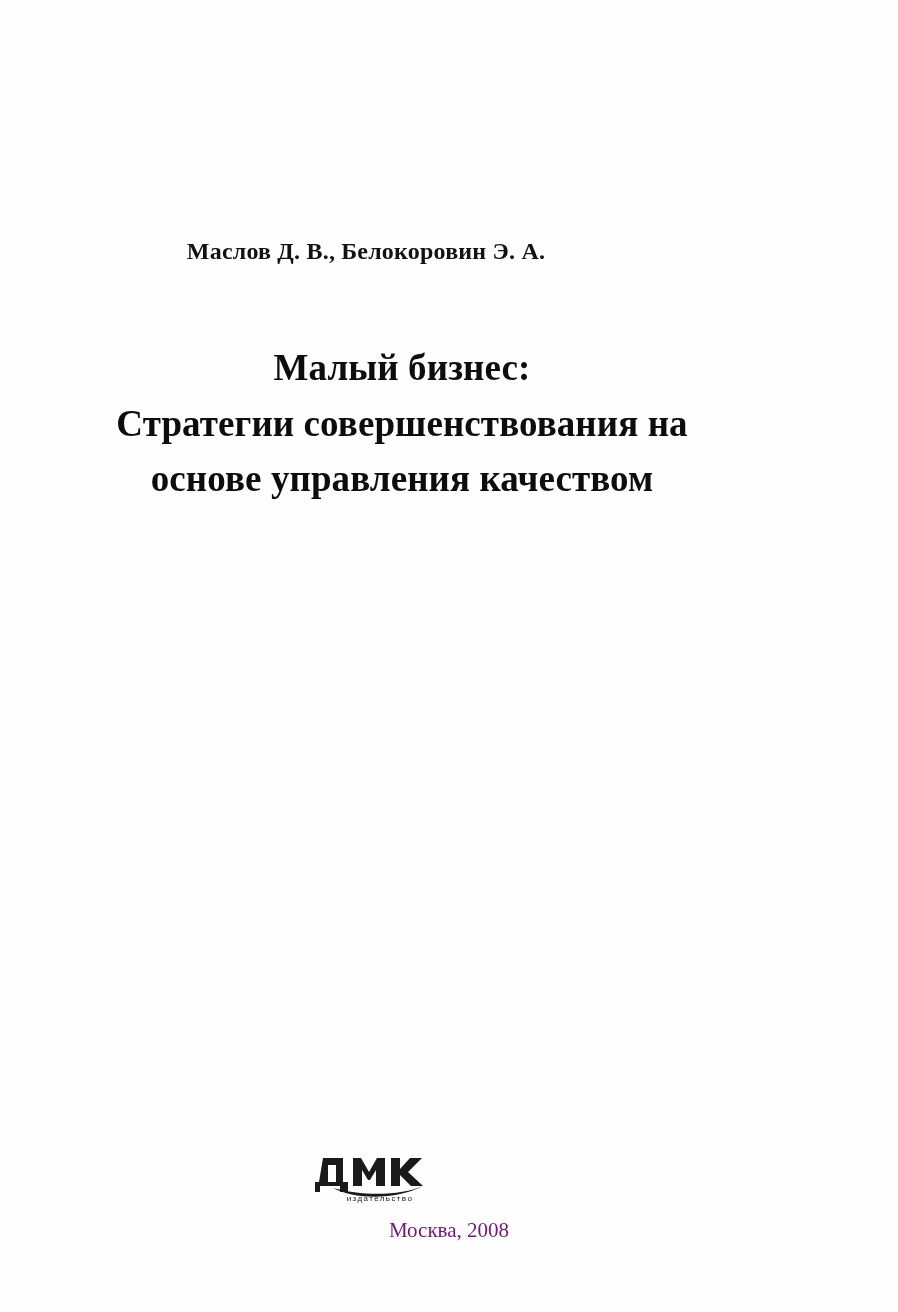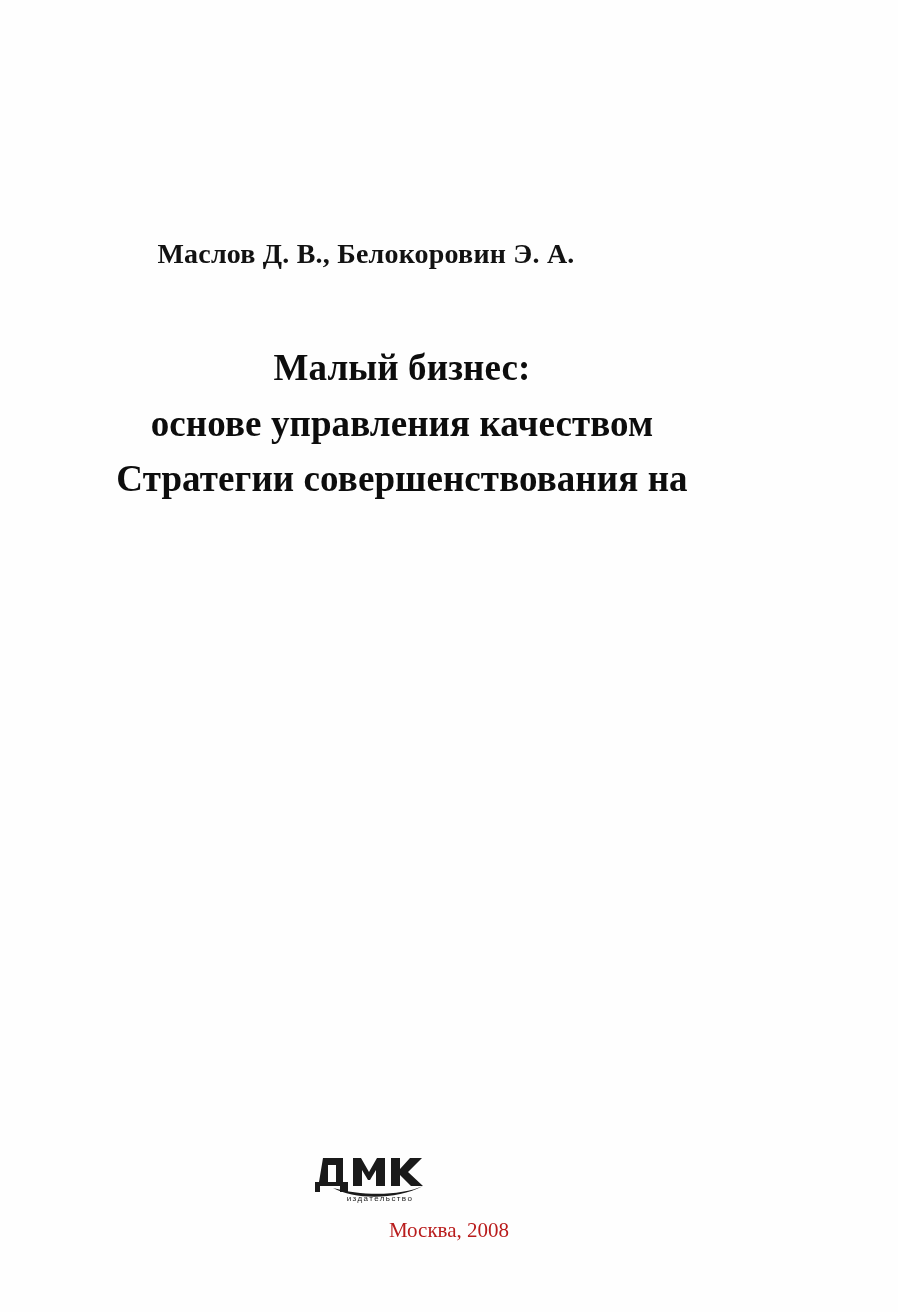--- a/index.html
+++ b/index.html
@@ -22,21 +22,21 @@
     inset: 0;
     background: #fefefe;
   }
 
   .authors {
     position: absolute;
     top: 238px;
     left: 0;
     width: 732px;
     text-align: center;
-    font-size: 28px;
+    font-size: 24px;
     font-weight: bold;
     letter-spacing: 0.2px;
     color: #121212;
   }
 
   .title-block {
     position: absolute;
     top: 340px;
     left: 0;
     width: 804px;
@@ -66,34 +66,34 @@
     display: block;
   }
 
   .imprint {
     position: absolute;
     top: 1218px;
     left: 0;
     width: 898px;
     text-align: center;
     font-size: 21px;
-    color: #b91c1c;
+    color: #701a75;
   }
 </style>
 </head>
 <body>
 
 <div class="page">
 
   <div class="authors">Маслов Д. В., Белокоровин Э. А.</div>
 
   <div class="title-block">
     <div class="title-line">Малый бизнес:</div>
+    <div class="title-line">Стратегии совершенствования на</div>
     <div class="title-line">основе управления качеством</div>
-    <div class="title-line">Стратегии совершенствования на</div>
   </div>
 
   <div class="publisher-logo">
     <svg class="logo-svg" width="130" height="52" viewBox="0 0 130 52">
       <g fill="#1a1a1a">
 
         <path d="M8 6 L28 6 L28 30 L33 30 L33 40 L25 40 L25 34 L5 34 L5 40 L0 40 L0 30 L4 30 Z
                  M13 13 L13 30 L21 30 L21 13 Z"></path>
 
         <path d="M38 6 L46 6 L54 20 L62 6 L70 6 L70 34 L61 34 L61 18 L55 28 L53 28 L47 18 L47 34 L38 34 Z"></path>

